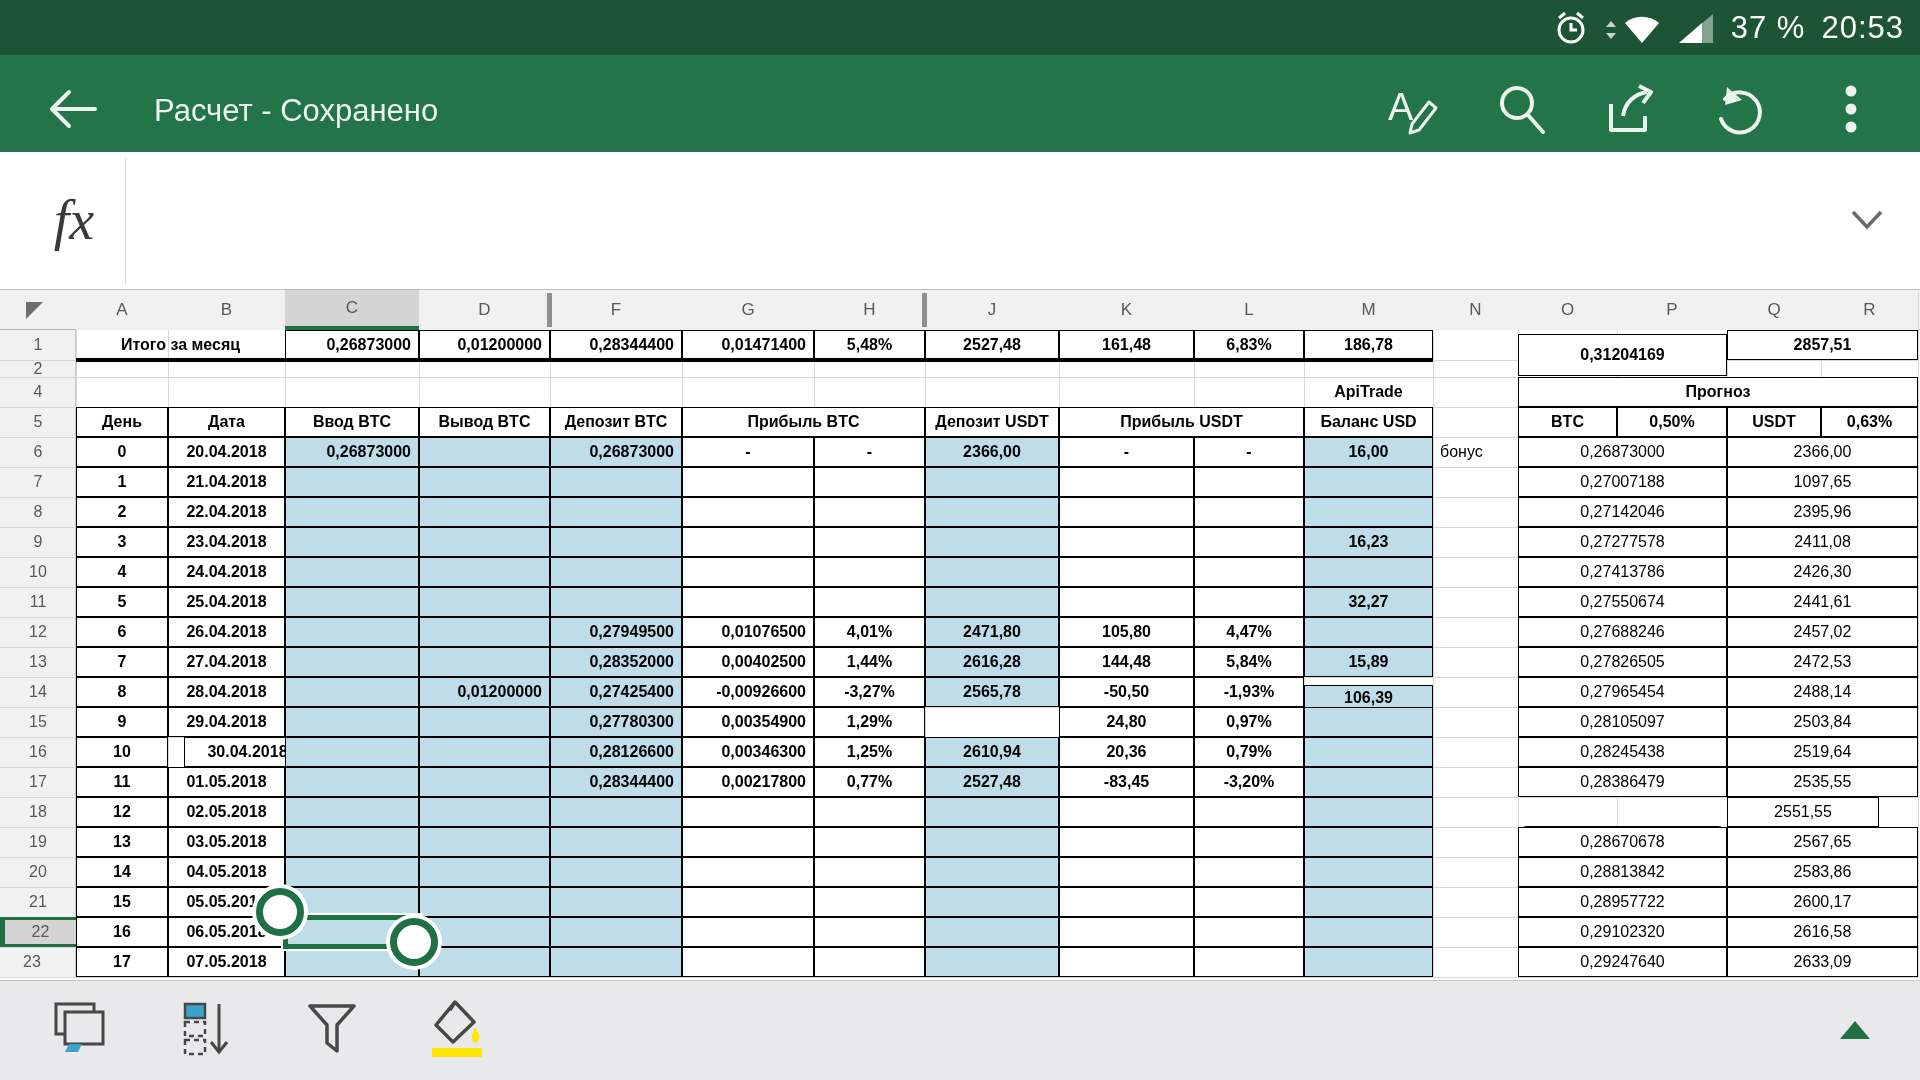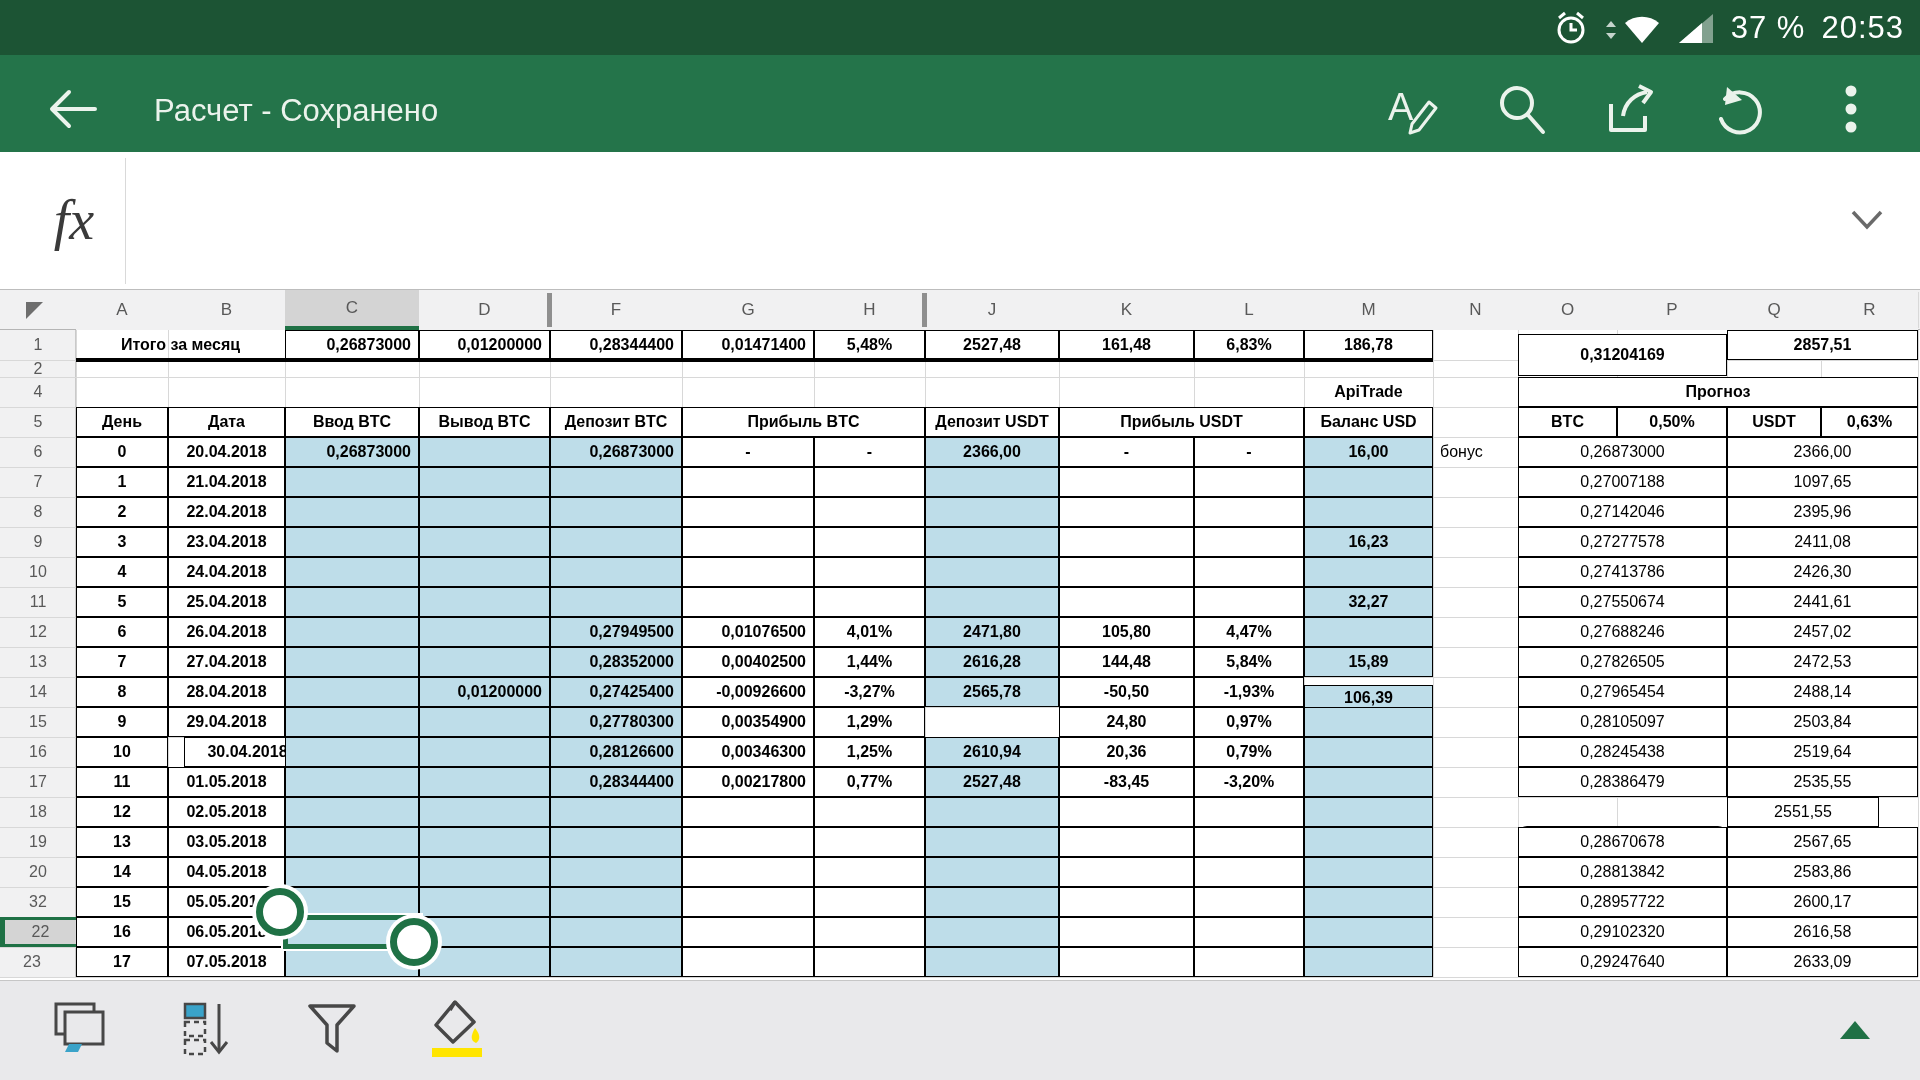--- a/index.html
+++ b/index.html
@@ -228,21 +228,21 @@
     <div class="cell rownum" style="left: 0px; top: 447px; width: 76px; height: 30px;">16</div>
     <div class="gridh" style="left: 0px; top: 477px; width: 76px; height: 1px;"></div>
     <div class="cell rownum" style="left: 0px; top: 477px; width: 76px; height: 30px;">17</div>
     <div class="gridh" style="left: 0px; top: 507px; width: 76px; height: 1px;"></div>
     <div class="cell rownum" style="left: 0px; top: 507px; width: 76px; height: 30px;">18</div>
     <div class="gridh" style="left: 0px; top: 537px; width: 76px; height: 1px;"></div>
     <div class="cell rownum" style="left: 0px; top: 537px; width: 76px; height: 30px;">19</div>
     <div class="gridh" style="left: 0px; top: 567px; width: 76px; height: 1px;"></div>
     <div class="cell rownum" style="left: 0px; top: 567px; width: 76px; height: 30px;">20</div>
     <div class="gridh" style="left: 0px; top: 597px; width: 76px; height: 1px;"></div>
-    <div class="cell rownum" style="left: 0px; top: 597px; width: 76px; height: 30px;">32</div>
+    <div class="cell rownum" style="left: 0px; top: 597px; width: 76px; height: 30px;">21</div>
     <div class="gridh" style="left: 0px; top: 627px; width: 76px; height: 1px;"></div>
     <div class="cell rownum rownum-selected" style="left: 0px; top: 627px; width: 76px; height: 30px;">22</div>
     <div class="gridh" style="left: 0px; top: 657px; width: 76px; height: 1px;"></div>
     <div class="cell rownum" style="left: 0px; top: 657px; width: 64px; height: 30px; border-radius: 13px;">23</div>
     <div class="gridh" style="left: 0px; top: 687px; width: 76px; height: 1px;"></div>
     <div class="gridv" style="left: 76px; top: 40px; width: 1px; height: 647px;"></div>
     <div class="gridv" style="left: 168px; top: 40px; width: 1px; height: 647px;"></div>
     <div class="gridv" style="left: 285px; top: 40px; width: 1px; height: 647px;"></div>
     <div class="gridv" style="left: 419px; top: 40px; width: 1px; height: 647px;"></div>
     <div class="gridv" style="left: 550px; top: 40px; width: 1px; height: 647px;"></div>

